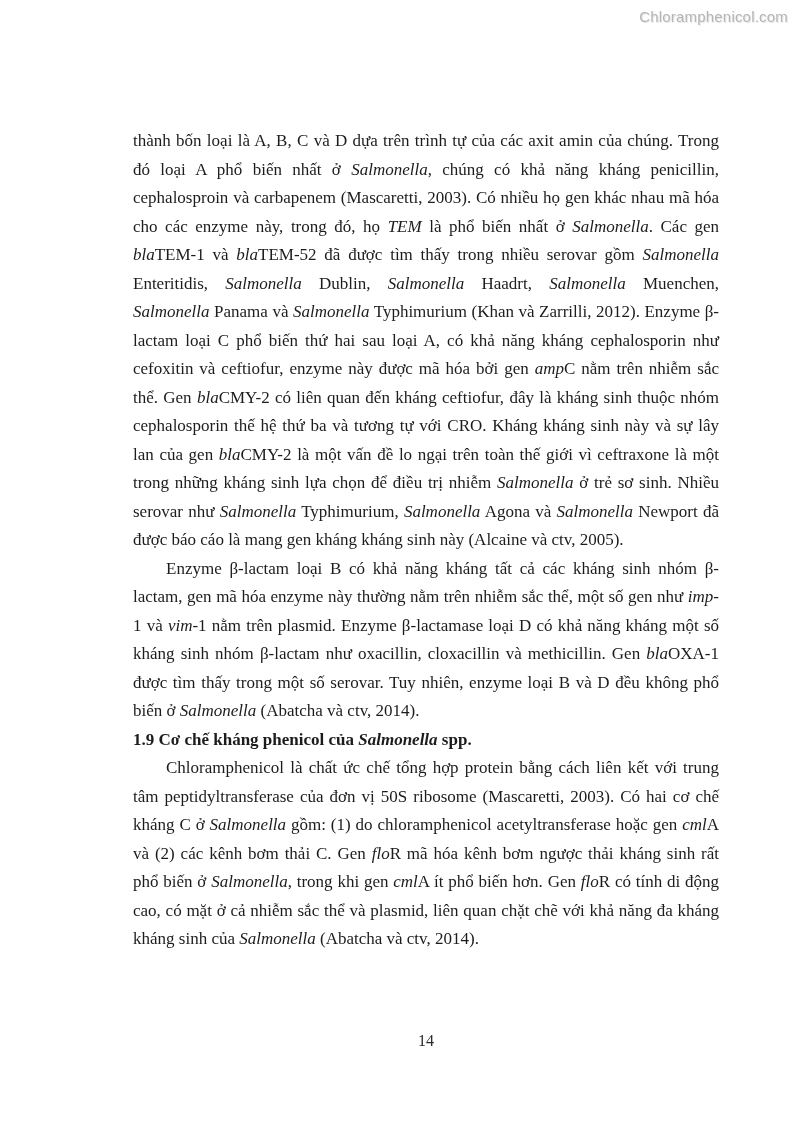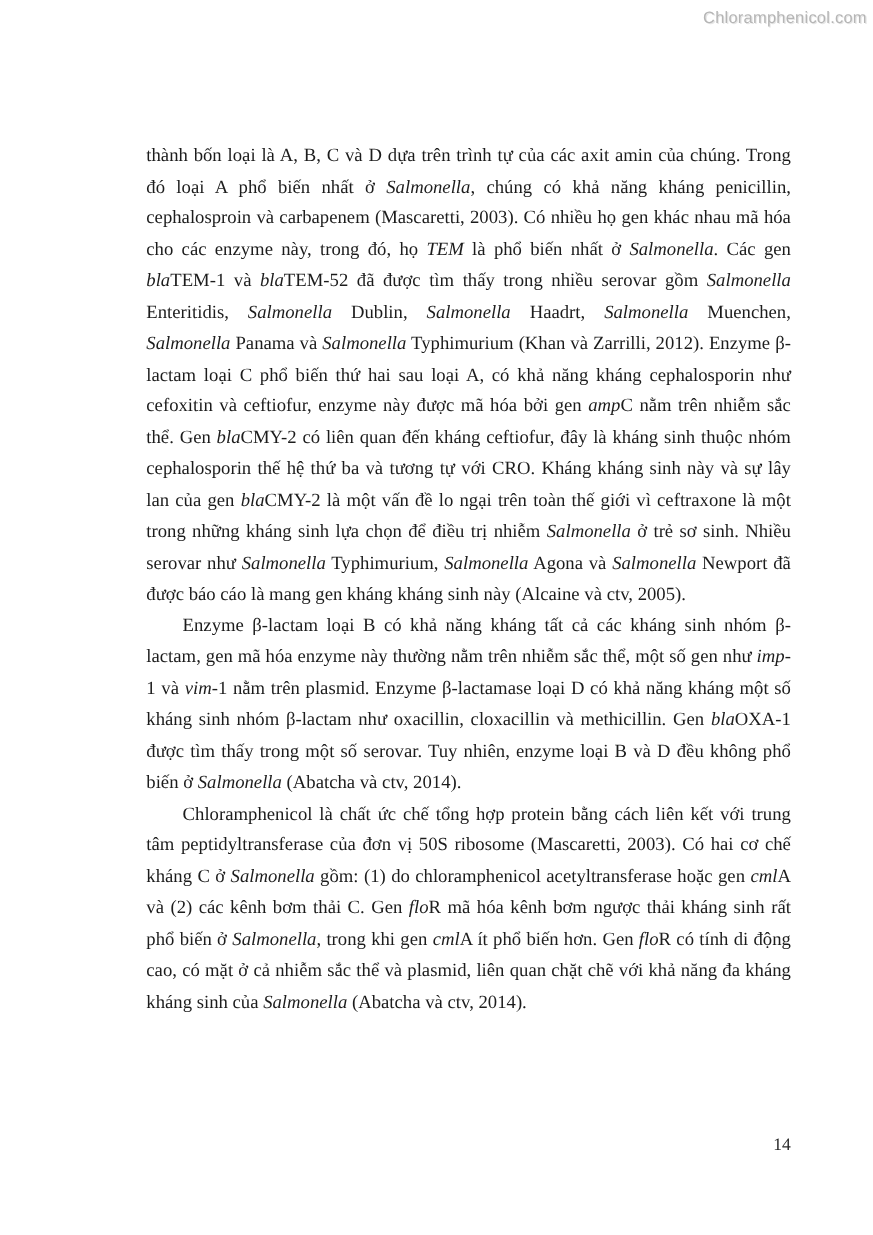--- a/index.html
+++ b/index.html
@@ -33,33 +33,34 @@
   }
   .textblock p { margin: 0; padding: 0; }
   .indent { text-indent: 33px; }
   .p-heading { font-weight: bold; }
   .it { font-style: italic; }
   .page-number {
     position: absolute;
     left: 133px;
     top: 1032px;
     width: 586px;
-    text-align: right;
+    text-align: center;
     font-size: 16px;
     color: #2a2a2a;
   }
 </style>
 </head>
 <body>
 
 <div class="page">
 
   <div class="watermark">Chloramphenicol.com</div>
 
   <div class="textblock">
     <p class="p-body"><span>thành bốn loại là A, B, C và D dựa trên trình tự của các axit amin của chúng. Trong đó loại A phổ biến nhất ở </span><span class="it">Salmonella</span><span>, chúng có khả năng kháng penicillin, cephalosproin và carbapenem (Mascaretti, 2003). Có nhiều họ gen khác nhau mã hóa cho các enzyme này, trong đó, họ </span><span class="it">TEM</span><span> là phổ biến nhất ở </span><span class="it">Salmonella</span><span>. Các gen </span><span class="it">bla</span><span>TEM-1 và </span><span class="it">bla</span><span>TEM-52 đã được tìm thấy trong nhiều serovar gồm </span><span class="it">Salmonella</span><span> Enteritidis, </span><span class="it">Salmonella</span><span> Dublin, </span><span class="it">Salmonella</span><span> Haadrt, </span><span class="it">Salmonella</span><span> Muenchen, </span><span class="it">Salmonella</span><span> Panama và </span><span class="it">Salmonella</span><span> Typhimurium (Khan và Zarrilli, 2012). Enzyme β-lactam loại C phổ biến thứ hai sau loại A, có khả năng kháng cephalosporin như cefoxitin và ceftiofur, enzyme này được mã hóa bởi gen </span><span class="it">amp</span><span>C nằm trên nhiễm sắc thể. Gen </span><span class="it">bla</span><span>CMY-2 có liên quan đến kháng ceftiofur, đây là kháng sinh thuộc nhóm cephalosporin thế hệ thứ ba và tương tự với CRO. Kháng kháng sinh này và sự lây lan của gen </span><span class="it">bla</span><span>CMY-2 là một vấn đề lo ngại trên toàn thế giới vì ceftraxone là một trong những kháng sinh lựa chọn để điều trị nhiễm </span><span class="it">Salmonella</span><span> ở trẻ sơ sinh. Nhiều serovar như </span><span class="it">Salmonella</span><span> Typhimurium, </span><span class="it">Salmonella</span><span> Agona và </span><span class="it">Salmonella</span><span> Newport đã được báo cáo là mang gen kháng kháng sinh này (Alcaine và ctv, 2005).</span></p>
     <p class="p-body indent"><span>Enzyme β-lactam loại B có khả năng kháng tất cả các kháng sinh nhóm β-lactam, gen mã hóa enzyme này thường nằm trên nhiễm sắc thể, một số gen như </span><span class="it">imp</span><span>-1 và </span><span class="it">vim</span><span>-1 nằm trên plasmid. Enzyme β-lactamase loại D có khả năng kháng một số kháng sinh nhóm β-lactam như oxacillin, cloxacillin và methicillin. Gen </span><span class="it">bla</span><span>OXA-1 được tìm thấy trong một số serovar. Tuy nhiên, enzyme loại B và D đều không phổ biến ở </span><span class="it">Salmonella</span><span> (Abatcha và ctv, 2014).</span></p>
+    <p class="p-heading"><span>1.9 Cơ chế kháng phenicol của </span><span class="it">Salmonella</span><span> spp.</span></p>
     <p class="p-body indent"><span>Chloramphenicol là chất ức chế tổng hợp protein bằng cách liên kết với trung tâm peptidyltransferase của đơn vị 50S ribosome (Mascaretti, 2003). Có hai cơ chế kháng C ở </span><span class="it">Salmonella</span><span> gồm: (1) do chloramphenicol acetyltransferase hoặc gen </span><span class="it">cml</span><span>A và (2) các kênh bơm thải C. Gen </span><span class="it">flo</span><span>R mã hóa kênh bơm ngược thải kháng sinh rất phổ biến ở </span><span class="it">Salmonella</span><span>, trong khi gen </span><span class="it">cml</span><span>A ít phổ biến hơn. Gen </span><span class="it">flo</span><span>R có tính di động cao, có mặt ở cả nhiễm sắc thể và plasmid, liên quan chặt chẽ với khả năng đa kháng kháng sinh của </span><span class="it">Salmonella</span><span> (Abatcha và ctv, 2014).</span></p>
   </div>
 
   <div class="page-number">14</div>
 
 </div>
 
 </body></html>

